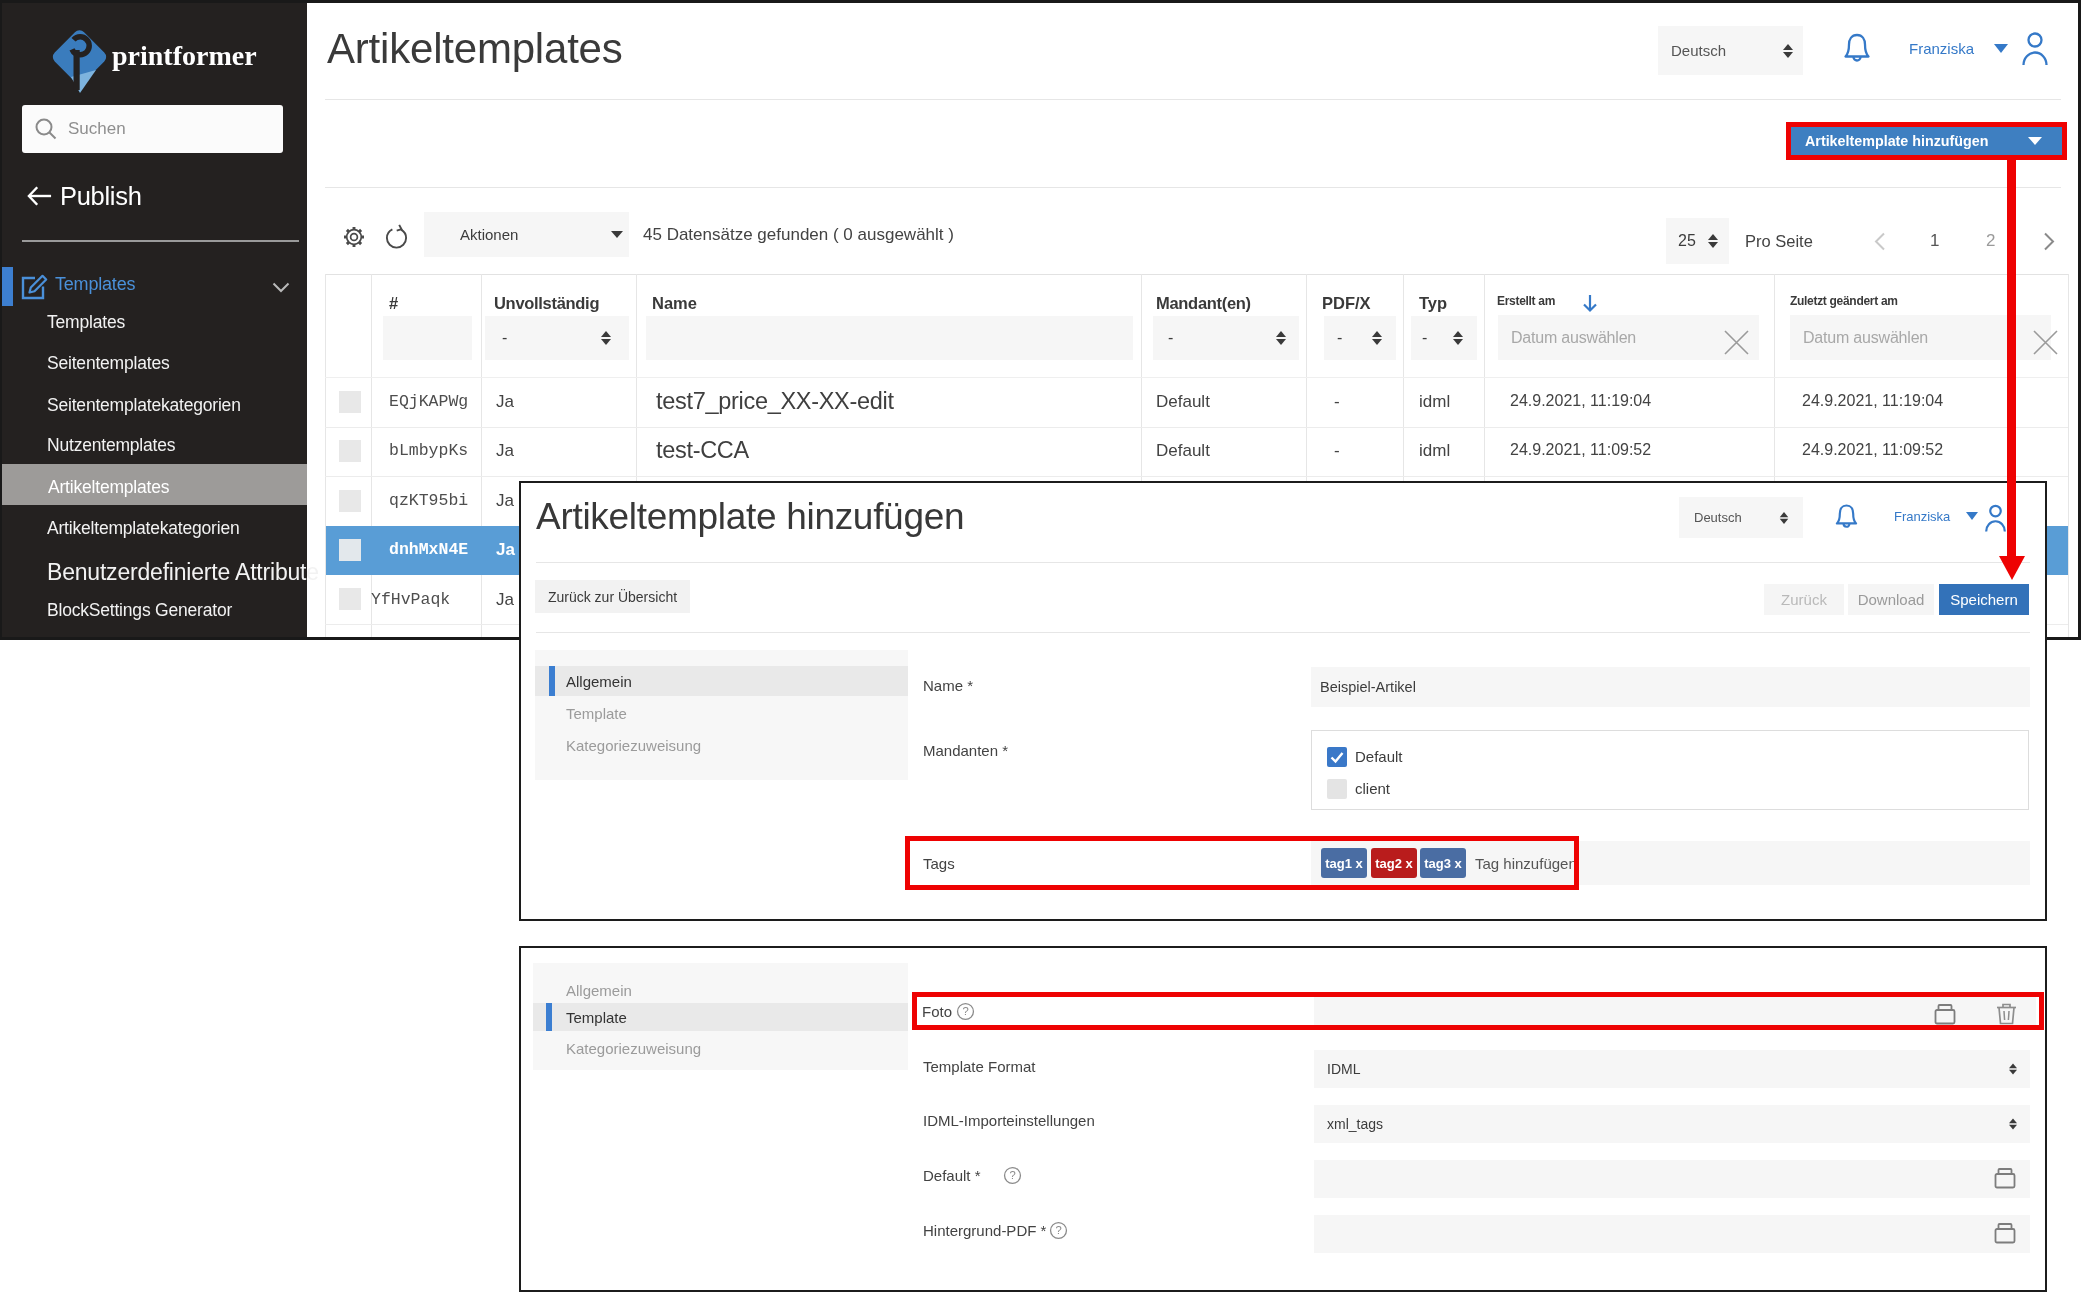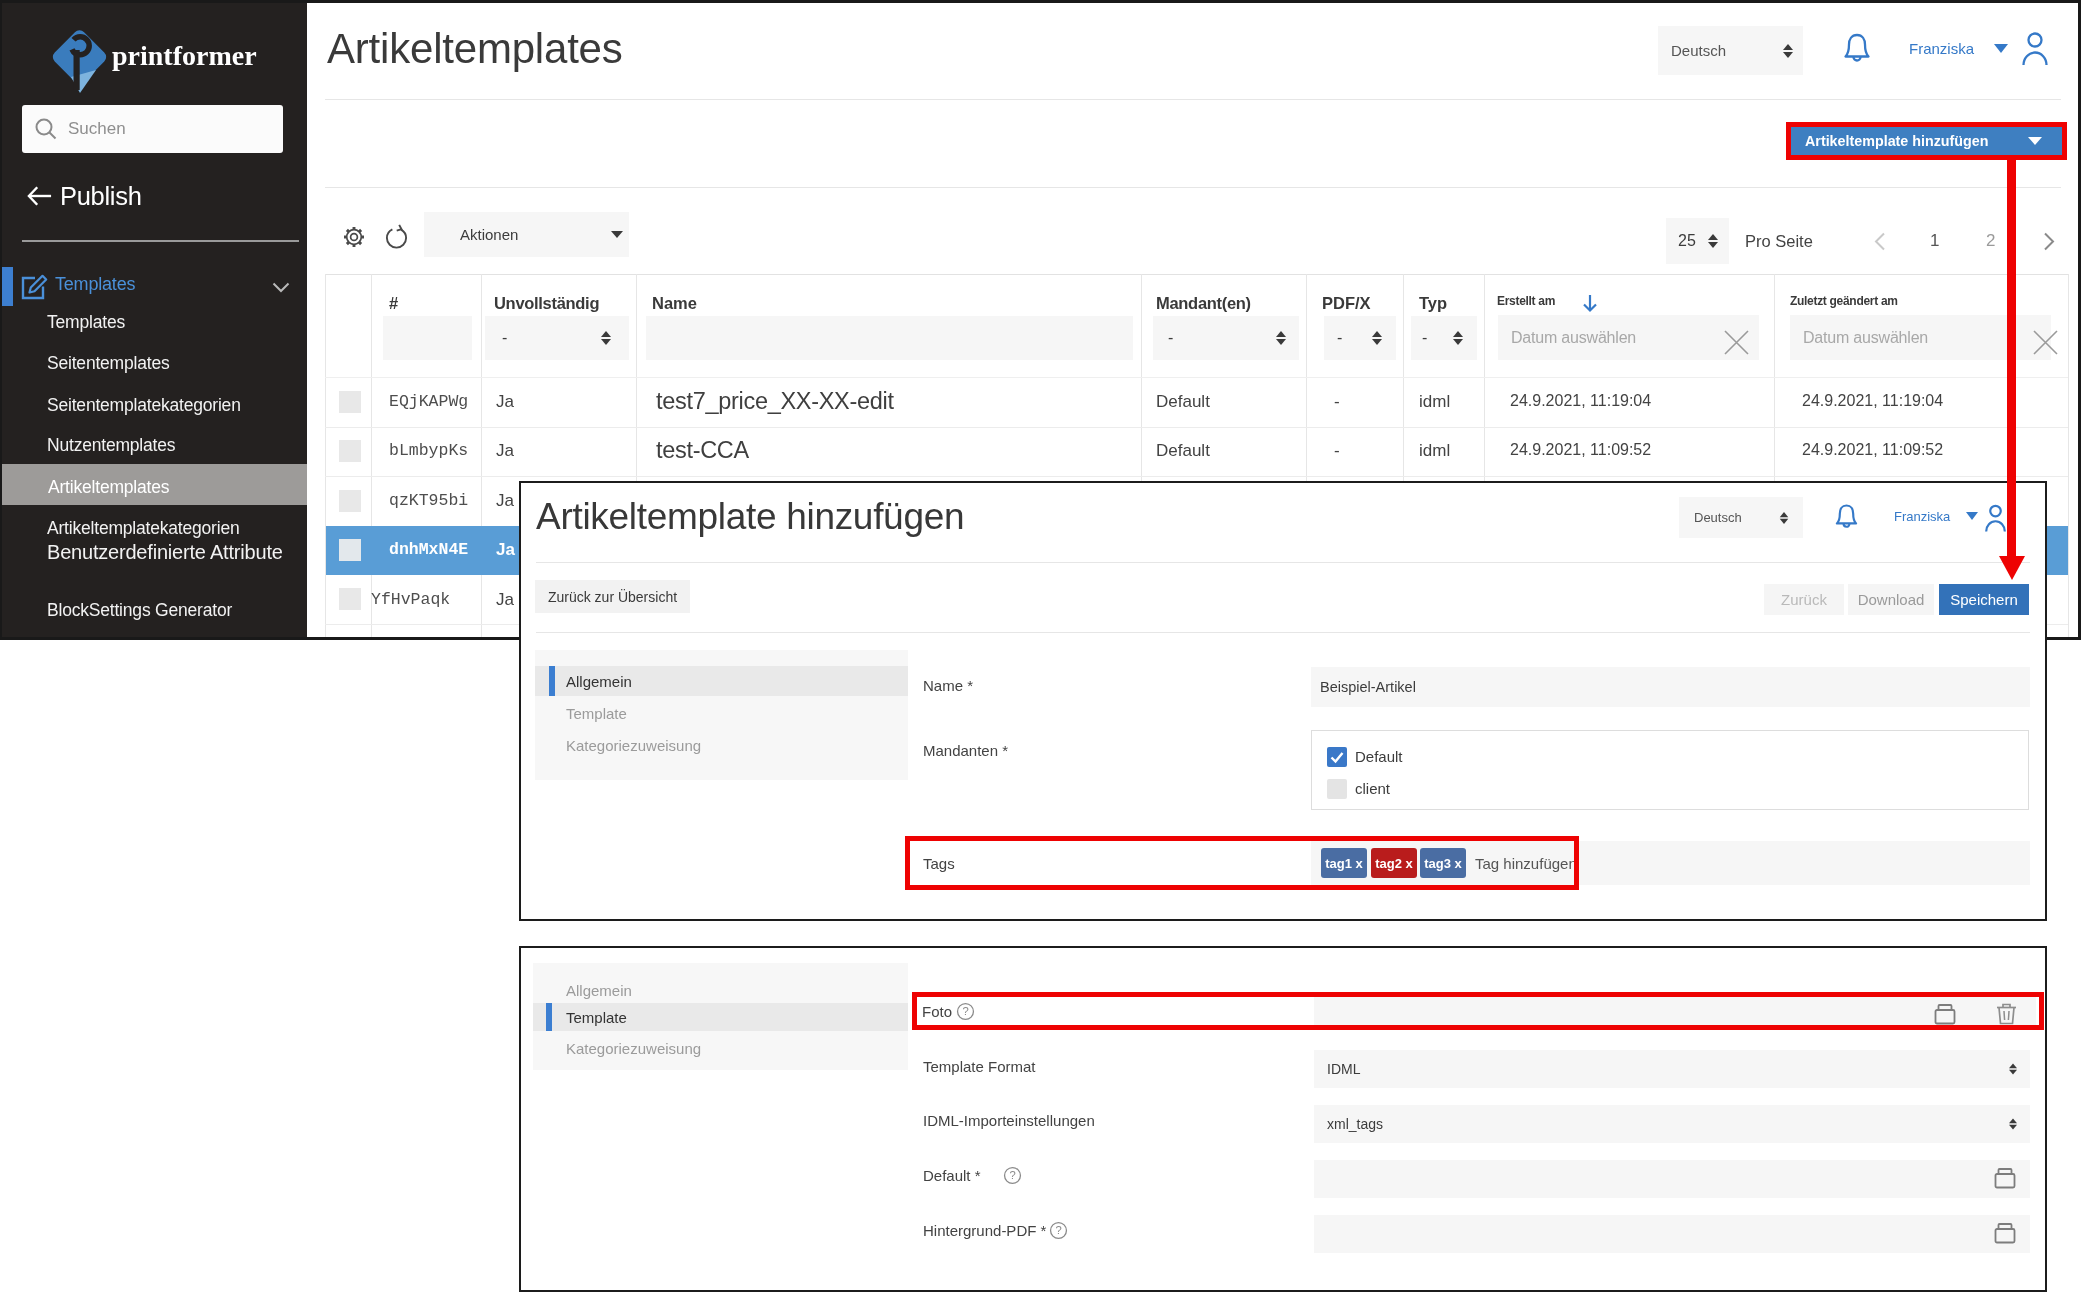--- a/index.html
+++ b/index.html
@@ -62,21 +62,21 @@
   <polyline points="1.5,1.5 9,9 16.5,1.5" fill="none" stroke="#b9b9b9" stroke-width="2"></polyline>
 </svg>
 
 <div class="ab" style="left:2px;top:464px;width:305px;height:41px;background:#9d9b99;"></div>
 <div class="txt" style="left:47px;top:312px;font-size:17.5px;color:#f2f2f2;letter-spacing:-0.2px;">Templates</div>
 <div class="txt" style="left:47px;top:353px;font-size:17.5px;color:#f2f2f2;letter-spacing:-0.2px;">Seitentemplates</div>
 <div class="txt" style="left:47px;top:395px;font-size:17.5px;color:#f2f2f2;letter-spacing:-0.2px;">Seitentemplatekategorien</div>
 <div class="txt" style="left:47px;top:435px;font-size:17.5px;color:#f2f2f2;letter-spacing:-0.2px;">Nutzentemplates</div>
 <div class="txt" style="left:48px;top:477px;font-size:17.5px;color:#ffffff;letter-spacing:-0.2px;">Artikeltemplates</div>
 <div class="txt" style="left:47px;top:518px;font-size:17.5px;color:#f2f2f2;letter-spacing:-0.2px;">Artikeltemplatekategorien</div>
-<div class="txt" style="left:47px;top:541px;font-size:20px;color:#f2f2f2;letter-spacing:-0.2px;">Benutzerdefinierte Attribute</div>
+<div class="txt" style="left:47px;top:559px;font-size:23px;color:#f2f2f2;letter-spacing:-0.2px;">Benutzerdefinierte Attribute</div>
 <div class="txt" style="left:47px;top:600px;font-size:17.5px;color:#f2f2f2;letter-spacing:-0.2px;">BlockSettings Generator</div>
 
 <div class="txt" style="left:327px;top:25px;font-size:42px;color:#3a3a3a;letter-spacing:-0.2px;">Artikeltemplates</div>
 <div class="ln" style="left:325px;top:99px;width:1736px;height:1px;"></div>
 <div class="ln" style="left:325px;top:187px;width:1736px;height:1px;"></div>
 
 <div class="ab gbox" style="left:1658px;top:26px;width:145px;height:49px;"></div>
 <div class="txt" style="left:1671px;top:26px;height:49px;line-height:49px;font-size:15px;color:#555;">Deutsch</div>
 <div class="sortc" style="left:1783px;top:44px;"></div>
 
@@ -100,20 +100,21 @@
   <path d="M12 2 V4.8 M12 19.2 V22 M2 12 H4.8 M19.2 12 H22 M4.9 4.9 L6.9 6.9 M17.1 17.1 L19.1 19.1 M4.9 19.1 L6.9 17.1 M17.1 6.9 L19.1 4.9"></path>
   </g>
 </svg>
 <svg class="ab" style="left:383px;top:224px;" width="27" height="27" viewBox="0 0 27 27">
   <circle cx="13.5" cy="14" r="9.6" fill="none" stroke="#4a4a4a" stroke-width="1.9" stroke-dasharray="40.7 9 60.3"></circle>
   <path d="M16.2 0.9 L18.5 5.2 L13.7 6.6" fill="none" stroke="#4a4a4a" stroke-width="1.9"></path>
 </svg>
 <div class="ab gbox" style="left:424px;top:212px;width:205px;height:45px;"></div>
 <div class="txt" style="left:460px;top:212px;height:45px;line-height:45px;font-size:15px;color:#3c3c3c;">Aktionen</div>
 <div class="caret-dn ab" style="left:611px;top:231px;"></div>
+<div class="txt" style="left:643px;top:212px;height:45px;line-height:45px;font-size:17px;color:#434343;">45 Datensätze gefunden ( 0 ausgewählt )</div>
 
 <div class="ab gbox" style="left:1666px;top:218px;width:63px;height:46px;"></div>
 <div class="txt" style="left:1678px;top:218px;height:46px;line-height:46px;font-size:16px;color:#3c3c3c;">25</div>
 <div class="sortc" style="left:1708px;top:234px;"></div>
 <div class="txt" style="left:1745px;top:218px;height:46px;line-height:46px;font-size:16.5px;color:#434343;">Pro Seite</div>
 <svg class="ab" style="left:1874px;top:232px;" width="12" height="19" viewBox="0 0 12 19">
       <polyline points="10,1.5 2,9.5 10,17.5" fill="none" stroke="#c9c9c9" stroke-width="2"></polyline>
     </svg>
 <div class="txt" style="left:1930px;top:218px;height:46px;line-height:46px;font-size:17px;color:#555;">1</div>
 <div class="txt" style="left:1986px;top:218px;height:46px;line-height:46px;font-size:17px;color:#9a9a9a;">2</div>

